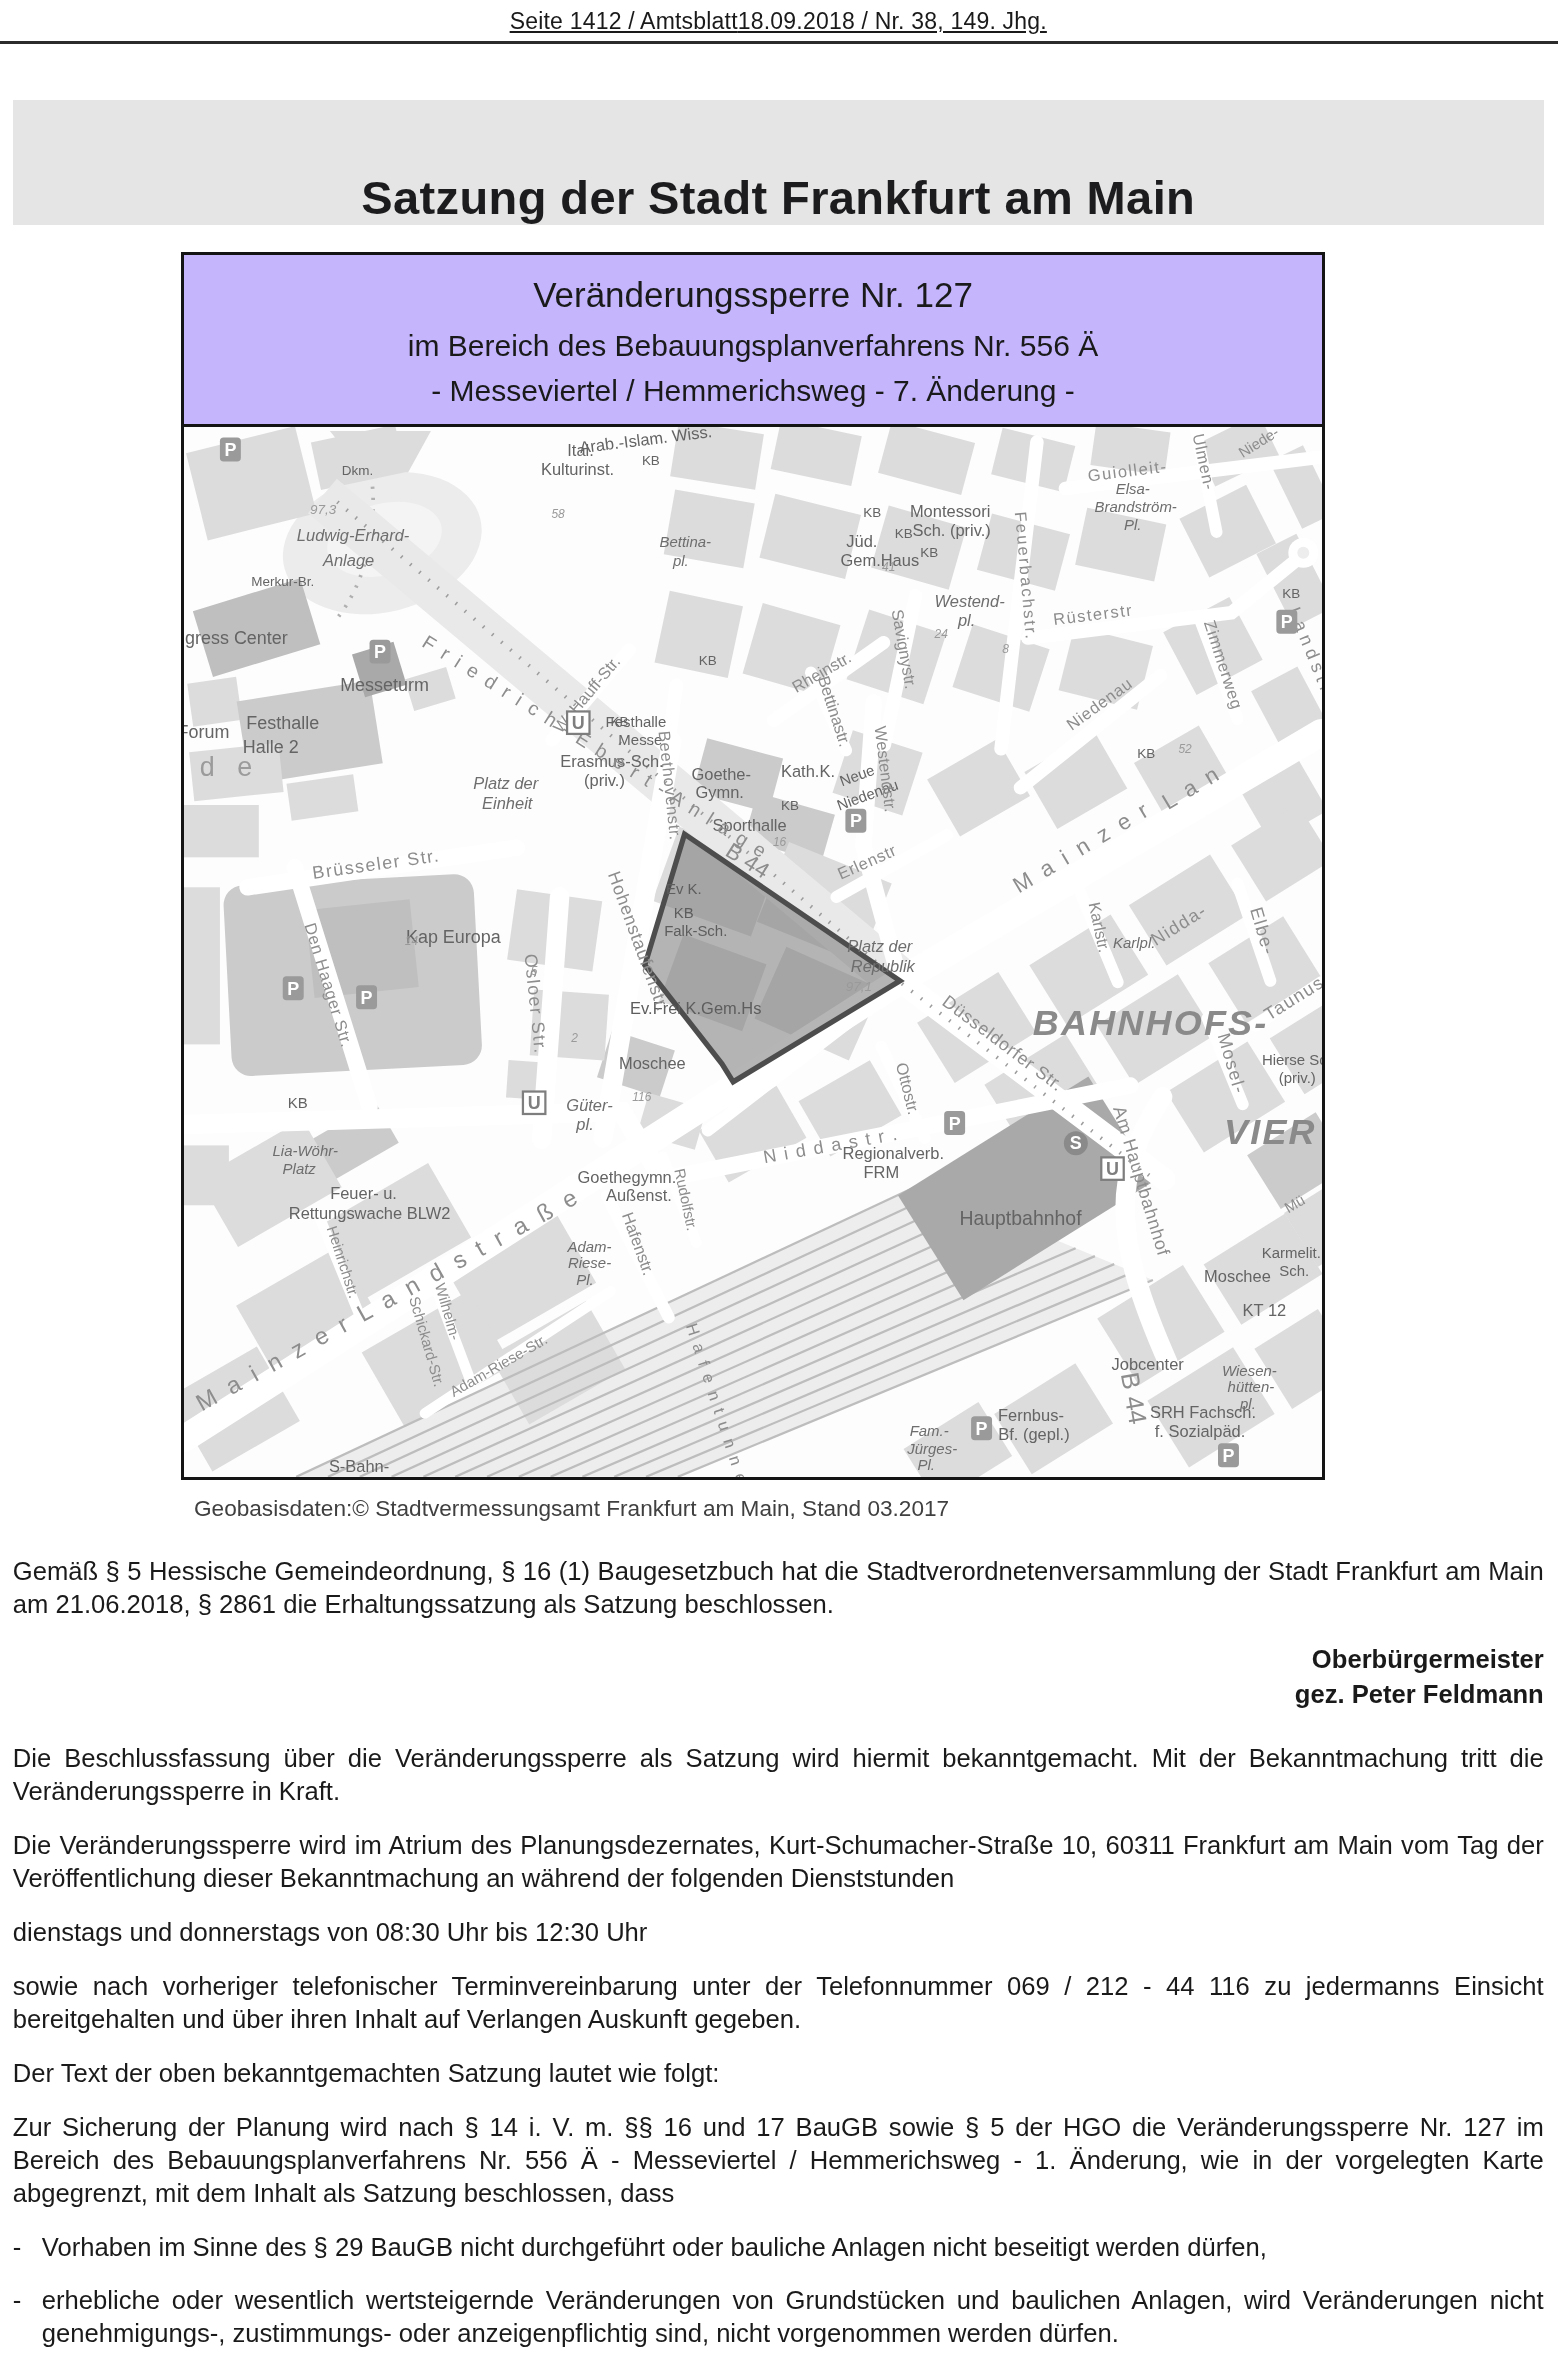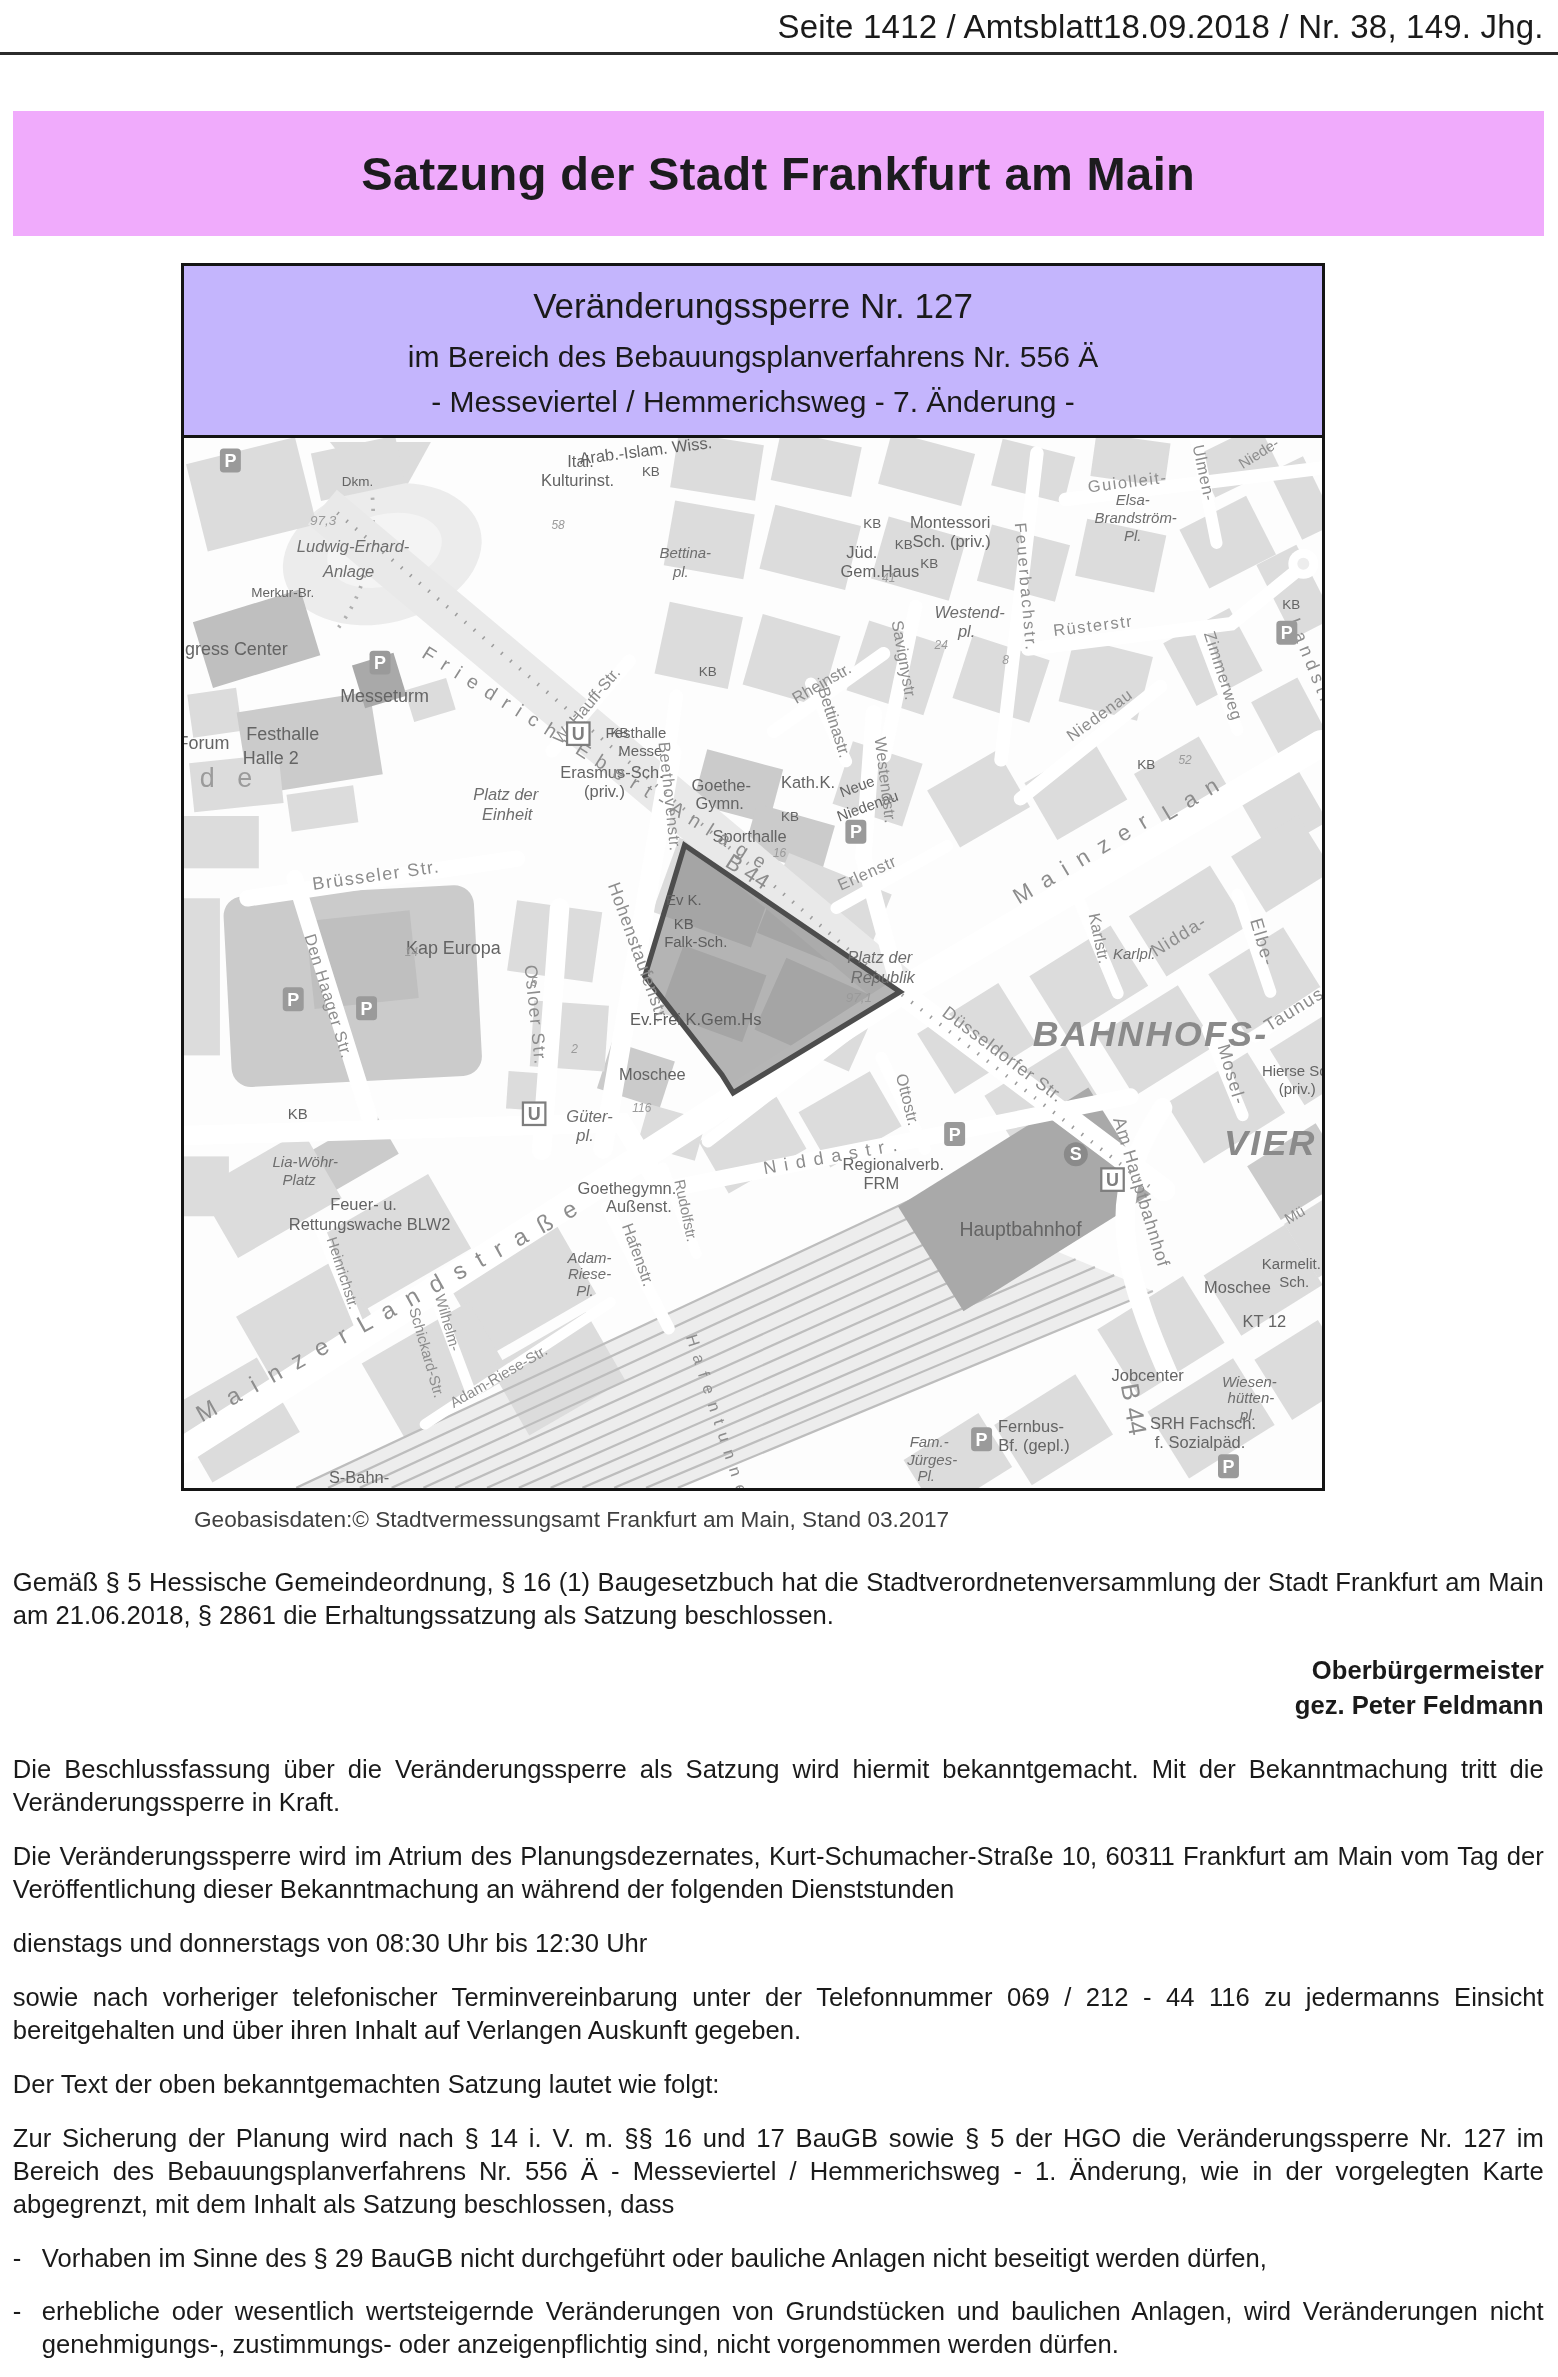--- a/index.html
+++ b/index.html
@@ -1,24 +1,24 @@
 <!DOCTYPE html>
 <html lang="de" style="font-size:12px"><head>
 <meta charset="utf-8">
 <style>
   html,body{margin:0;padding:0;background:#ffffff;}
   .page{position:relative;width:1558px;height:2377px;background:#fff;overflow:hidden;
         font-family:"Liberation Sans",sans-serif;color:#1a1a1a;}
   
-  .hdr{display:flex;justify-content:flex-end;padding:7.5px 14.3px 0 12.8px;
-       font-size:33px;letter-spacing:0.2px;}
+  .hdr{display:flex;justify-content:center;padding:7.5px 14.3px 0 12.8px;
+       font-size:23px;letter-spacing:0.2px;text-decoration:underline;}
   .hdr-rule{border:none;border-top:3px solid #2b2b2b;margin:6px 0 0 0;}
   
-  .banner{margin:56px 14.3px 0 12.8px;height:125px;background:#f0abfc;
-          display:flex;align-items:center;justify-content:center;}
+  .banner{margin:56px 14.3px 0 12.8px;height:125px;background:#e5e5e5;
+          display:flex;align-items:flex-end;justify-content:center;}
   .banner h1{margin:0;font-size:47px;font-weight:bold;color:#1c1c1e;letter-spacing:0.4px;}
   
   .plan{margin:27px 0 0 181px;width:1138px;border:3px solid #141414;}
   .plan-head{padding:19.6px 7.5px 13.5px 7.5px;text-align:center;background:#c4b5fd;}
   .plan-head .l1{font-size:35px;line-height:42px;margin-bottom:10.5px;}
   .plan-head .l2{font-size:30px;line-height:38px;margin-bottom:7.5px;}
   .plan-head .l3{font-size:30px;line-height:38px;}
   .map-wrap{border-top:3px solid #141414;line-height:0;}
   svg.map{background:#fdfdfd;}
   

